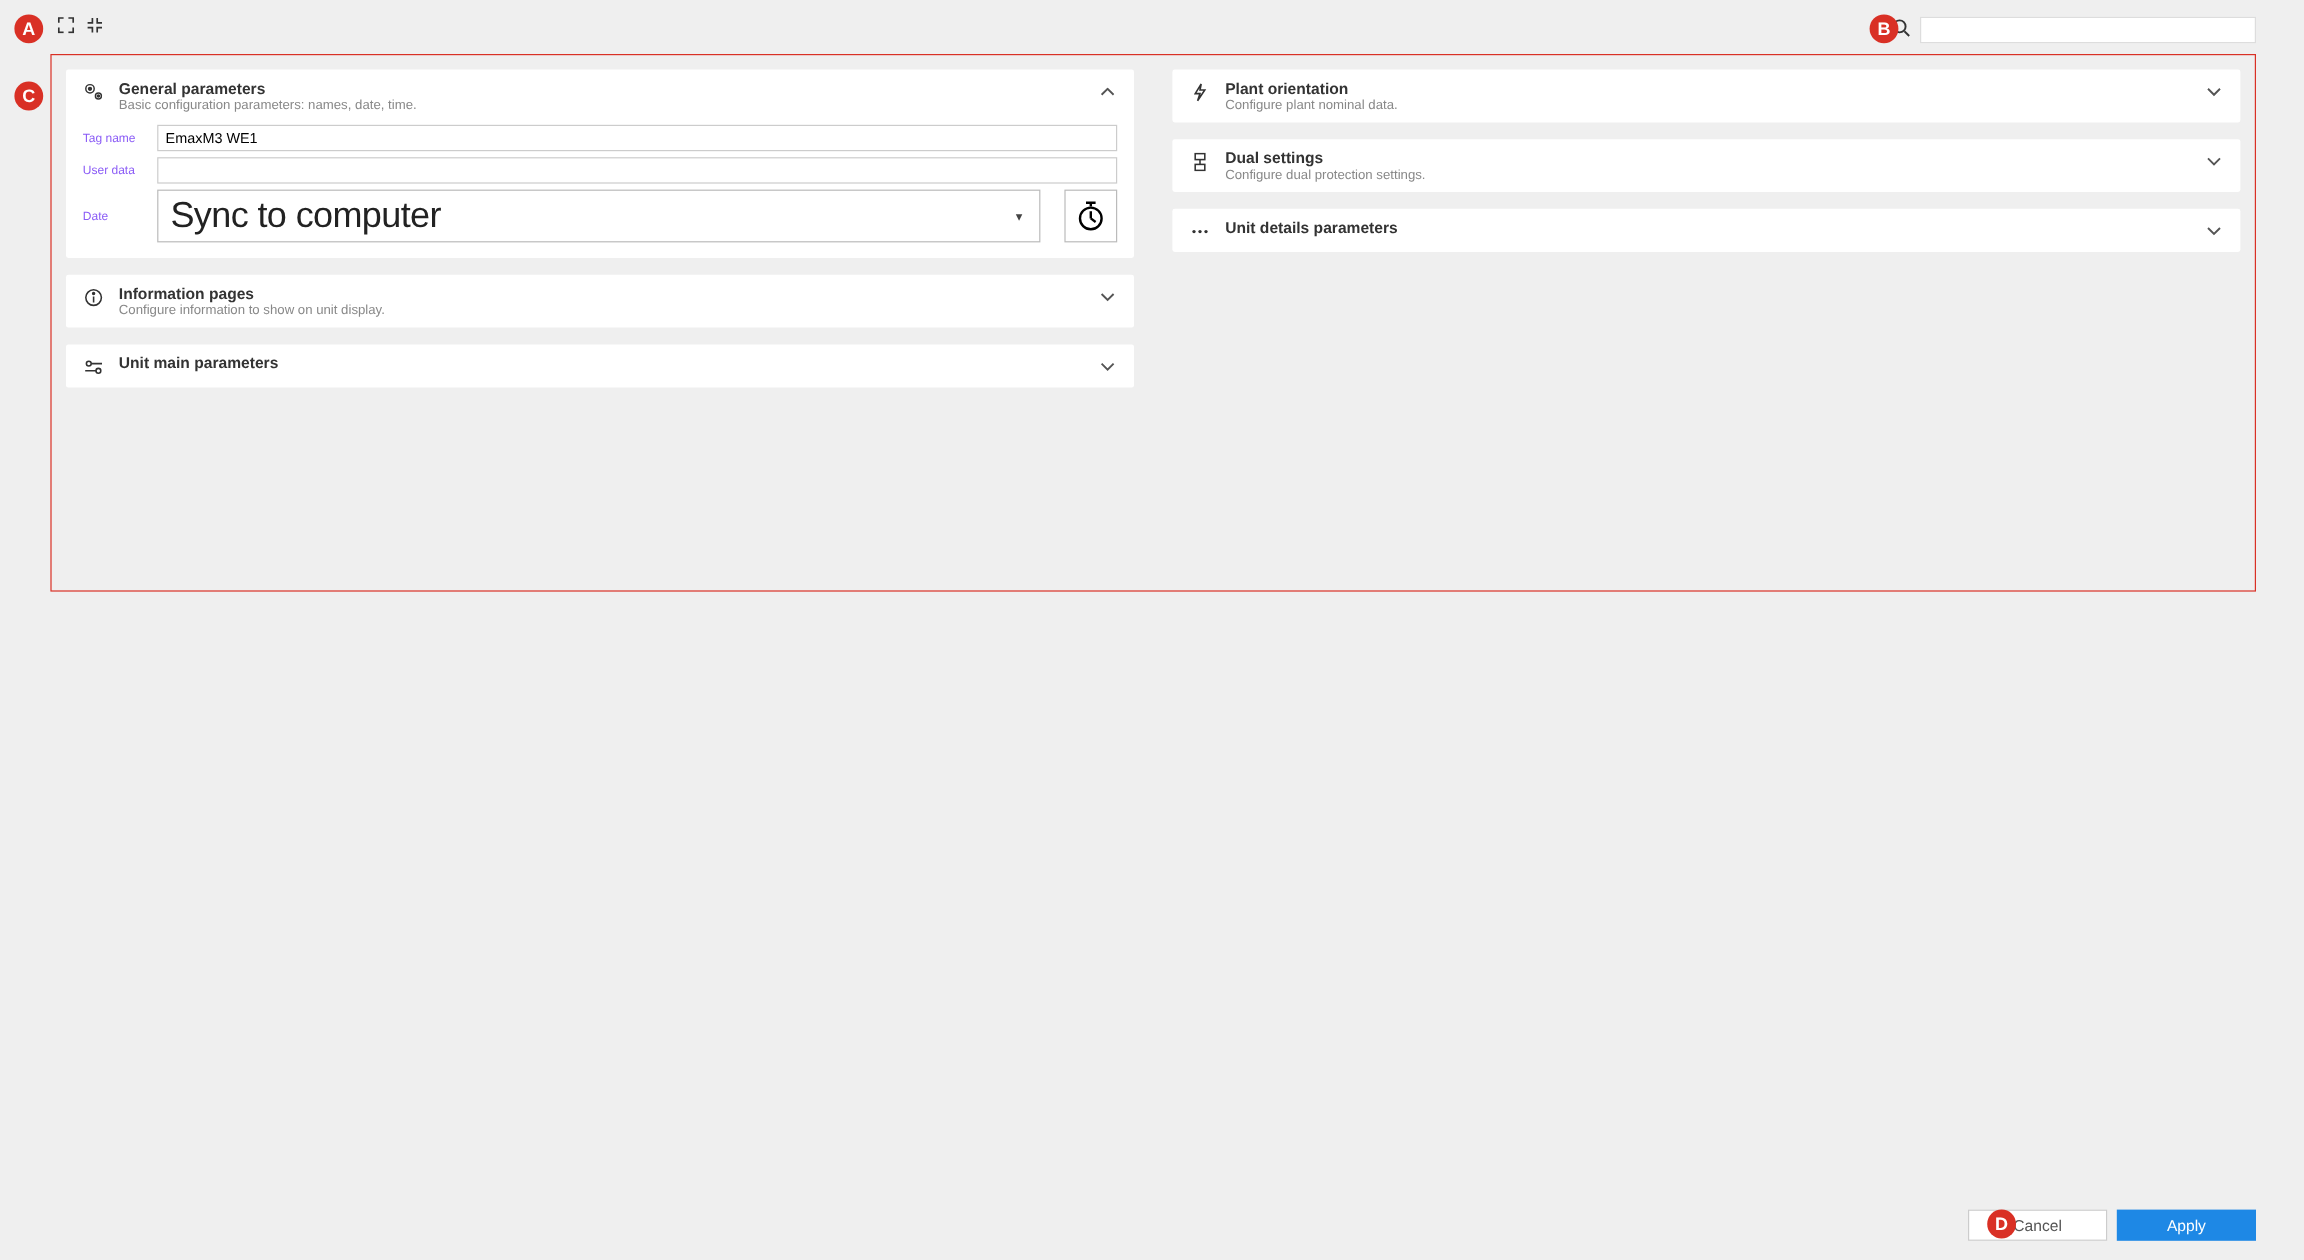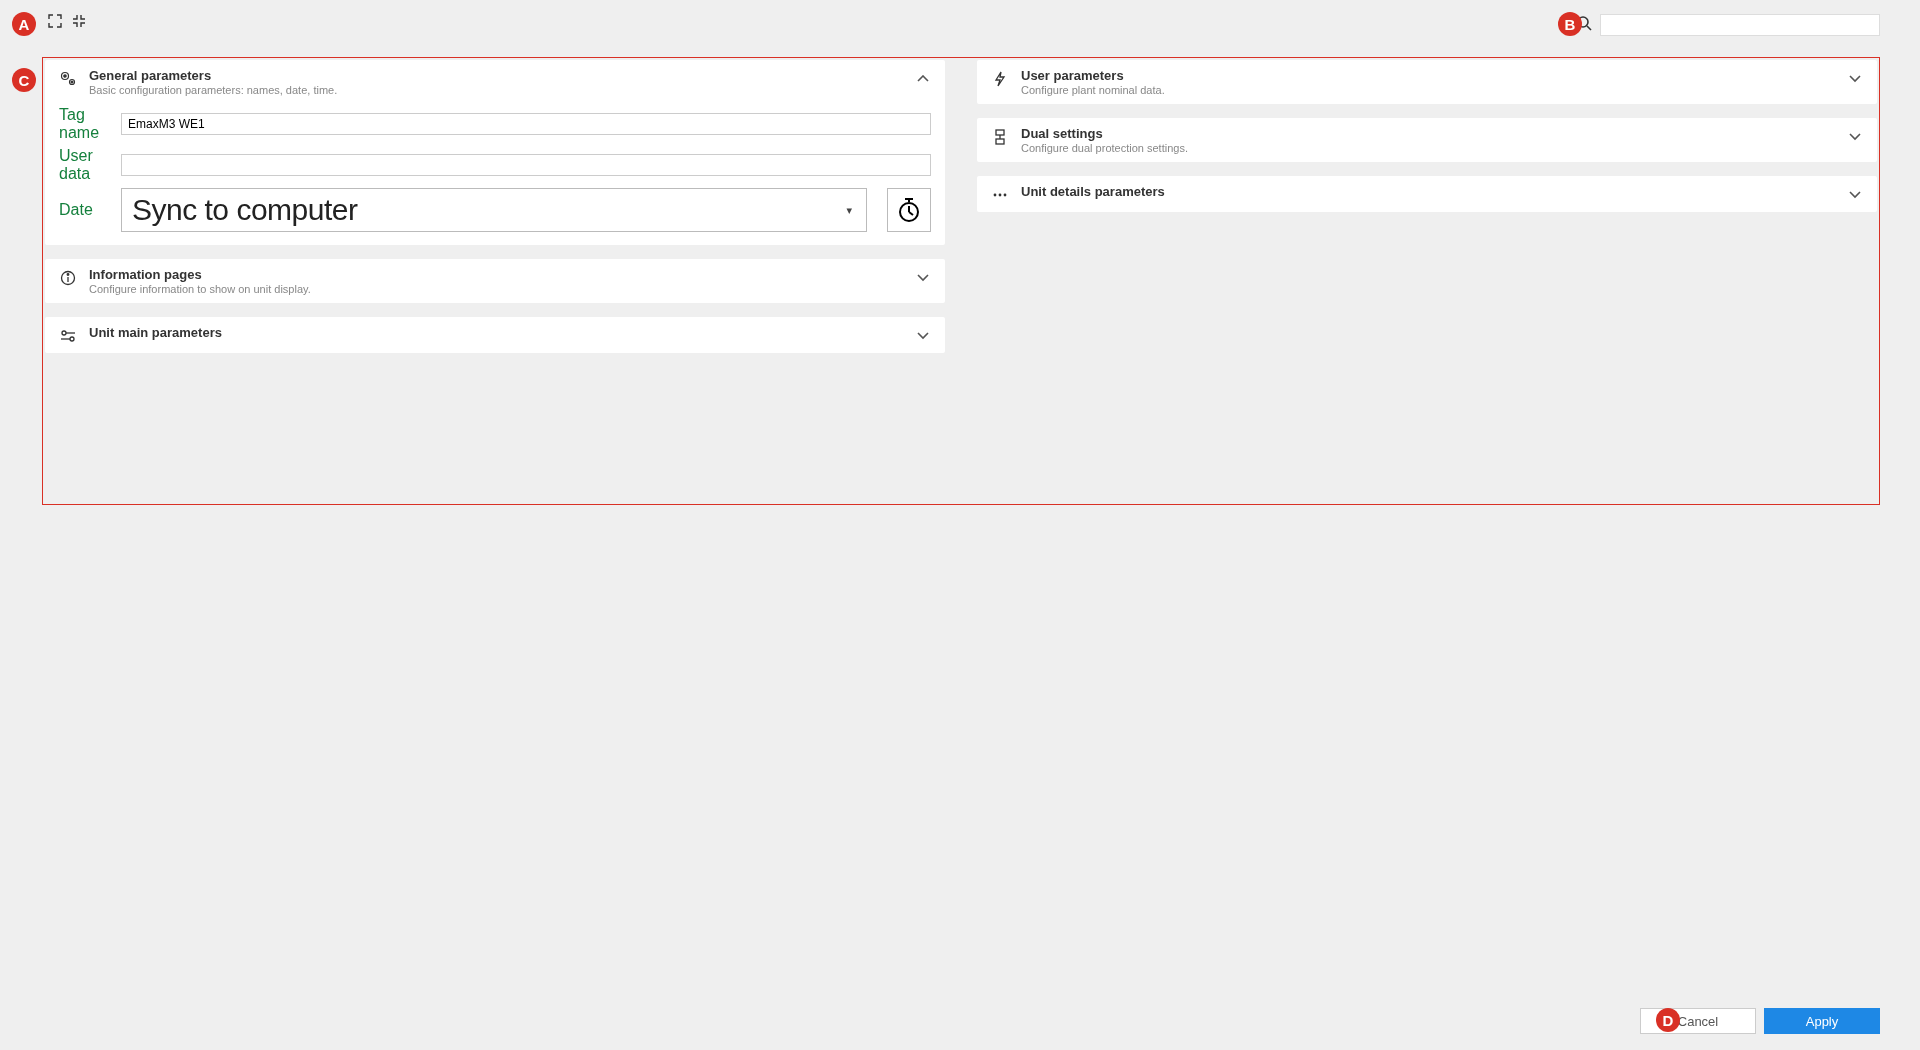--- a/index.html
+++ b/index.html
@@ -60,28 +60,28 @@
       align-items: center;
       justify-content: center;
       z-index: 10;
     }
     .badge-a { top: 12px; left: 12px; }
     .badge-b { top: 12px; right: 338px; }
     .badge-c { top: 68px; left: 12px; }
     .badge-d { bottom: 18px; right: 240px; }
     .main-area {
       position: absolute;
-      top: 57px;
+      top: 45px;
       left: 42px;
       right: 40px;
       height: 448px;
       border: 1.5px solid #d93025;
       display: flex;
       gap: 32px;
-      padding: 2px;
+      padding: 12px;
     }
     .col {
       flex: 1;
       display: flex;
       flex-direction: column;
       gap: 14px;
     }
     .panel {
       background: #fff;
       border-radius: 2px;
@@ -124,22 +124,22 @@
       margin-top: 10px;
       padding-left: 0;
     }
     .form-row {
       display: flex;
       align-items: center;
       margin-bottom: 5px;
     }
     .form-label {
       width: 62px;
-      font-size: 16px;
-      color: #15803d;
+      font-size: 10px;
+      color: #8b5cf6;
       flex-shrink: 0;
     }
     .form-input {
       flex: 1;
       border: 1px solid #ccc;
       height: 22px;
       padding: 2px 6px;
       font-size: 12px;
     }
     .date-row {
@@ -334,21 +334,21 @@
   <div class="col">
 
     <div class="panel">
       <div class="panel-header">
         <div class="panel-icon">
           <svg width="14" height="16" viewBox="0 0 14 16" stroke="#333" stroke-width="1.3" fill="none">
             <path d="M8 1 L3 9 H7 L5 15 L11 6 H7 Z"></path>
           </svg>
         </div>
         <div class="panel-title-group">
-          <div class="panel-title">User parameters</div>
+          <div class="panel-title">Plant orientation</div>
           <div class="panel-subtitle">Configure plant nominal data.</div>
         </div>
         <div class="panel-chevron">
           <svg width="12" height="8" viewBox="0 0 12 8" stroke="#555" stroke-width="1.6" fill="none">
               <path d="M1 1 L6 6 L11 1"></path>
             </svg>
         </div>
       </div>
     </div>
 

